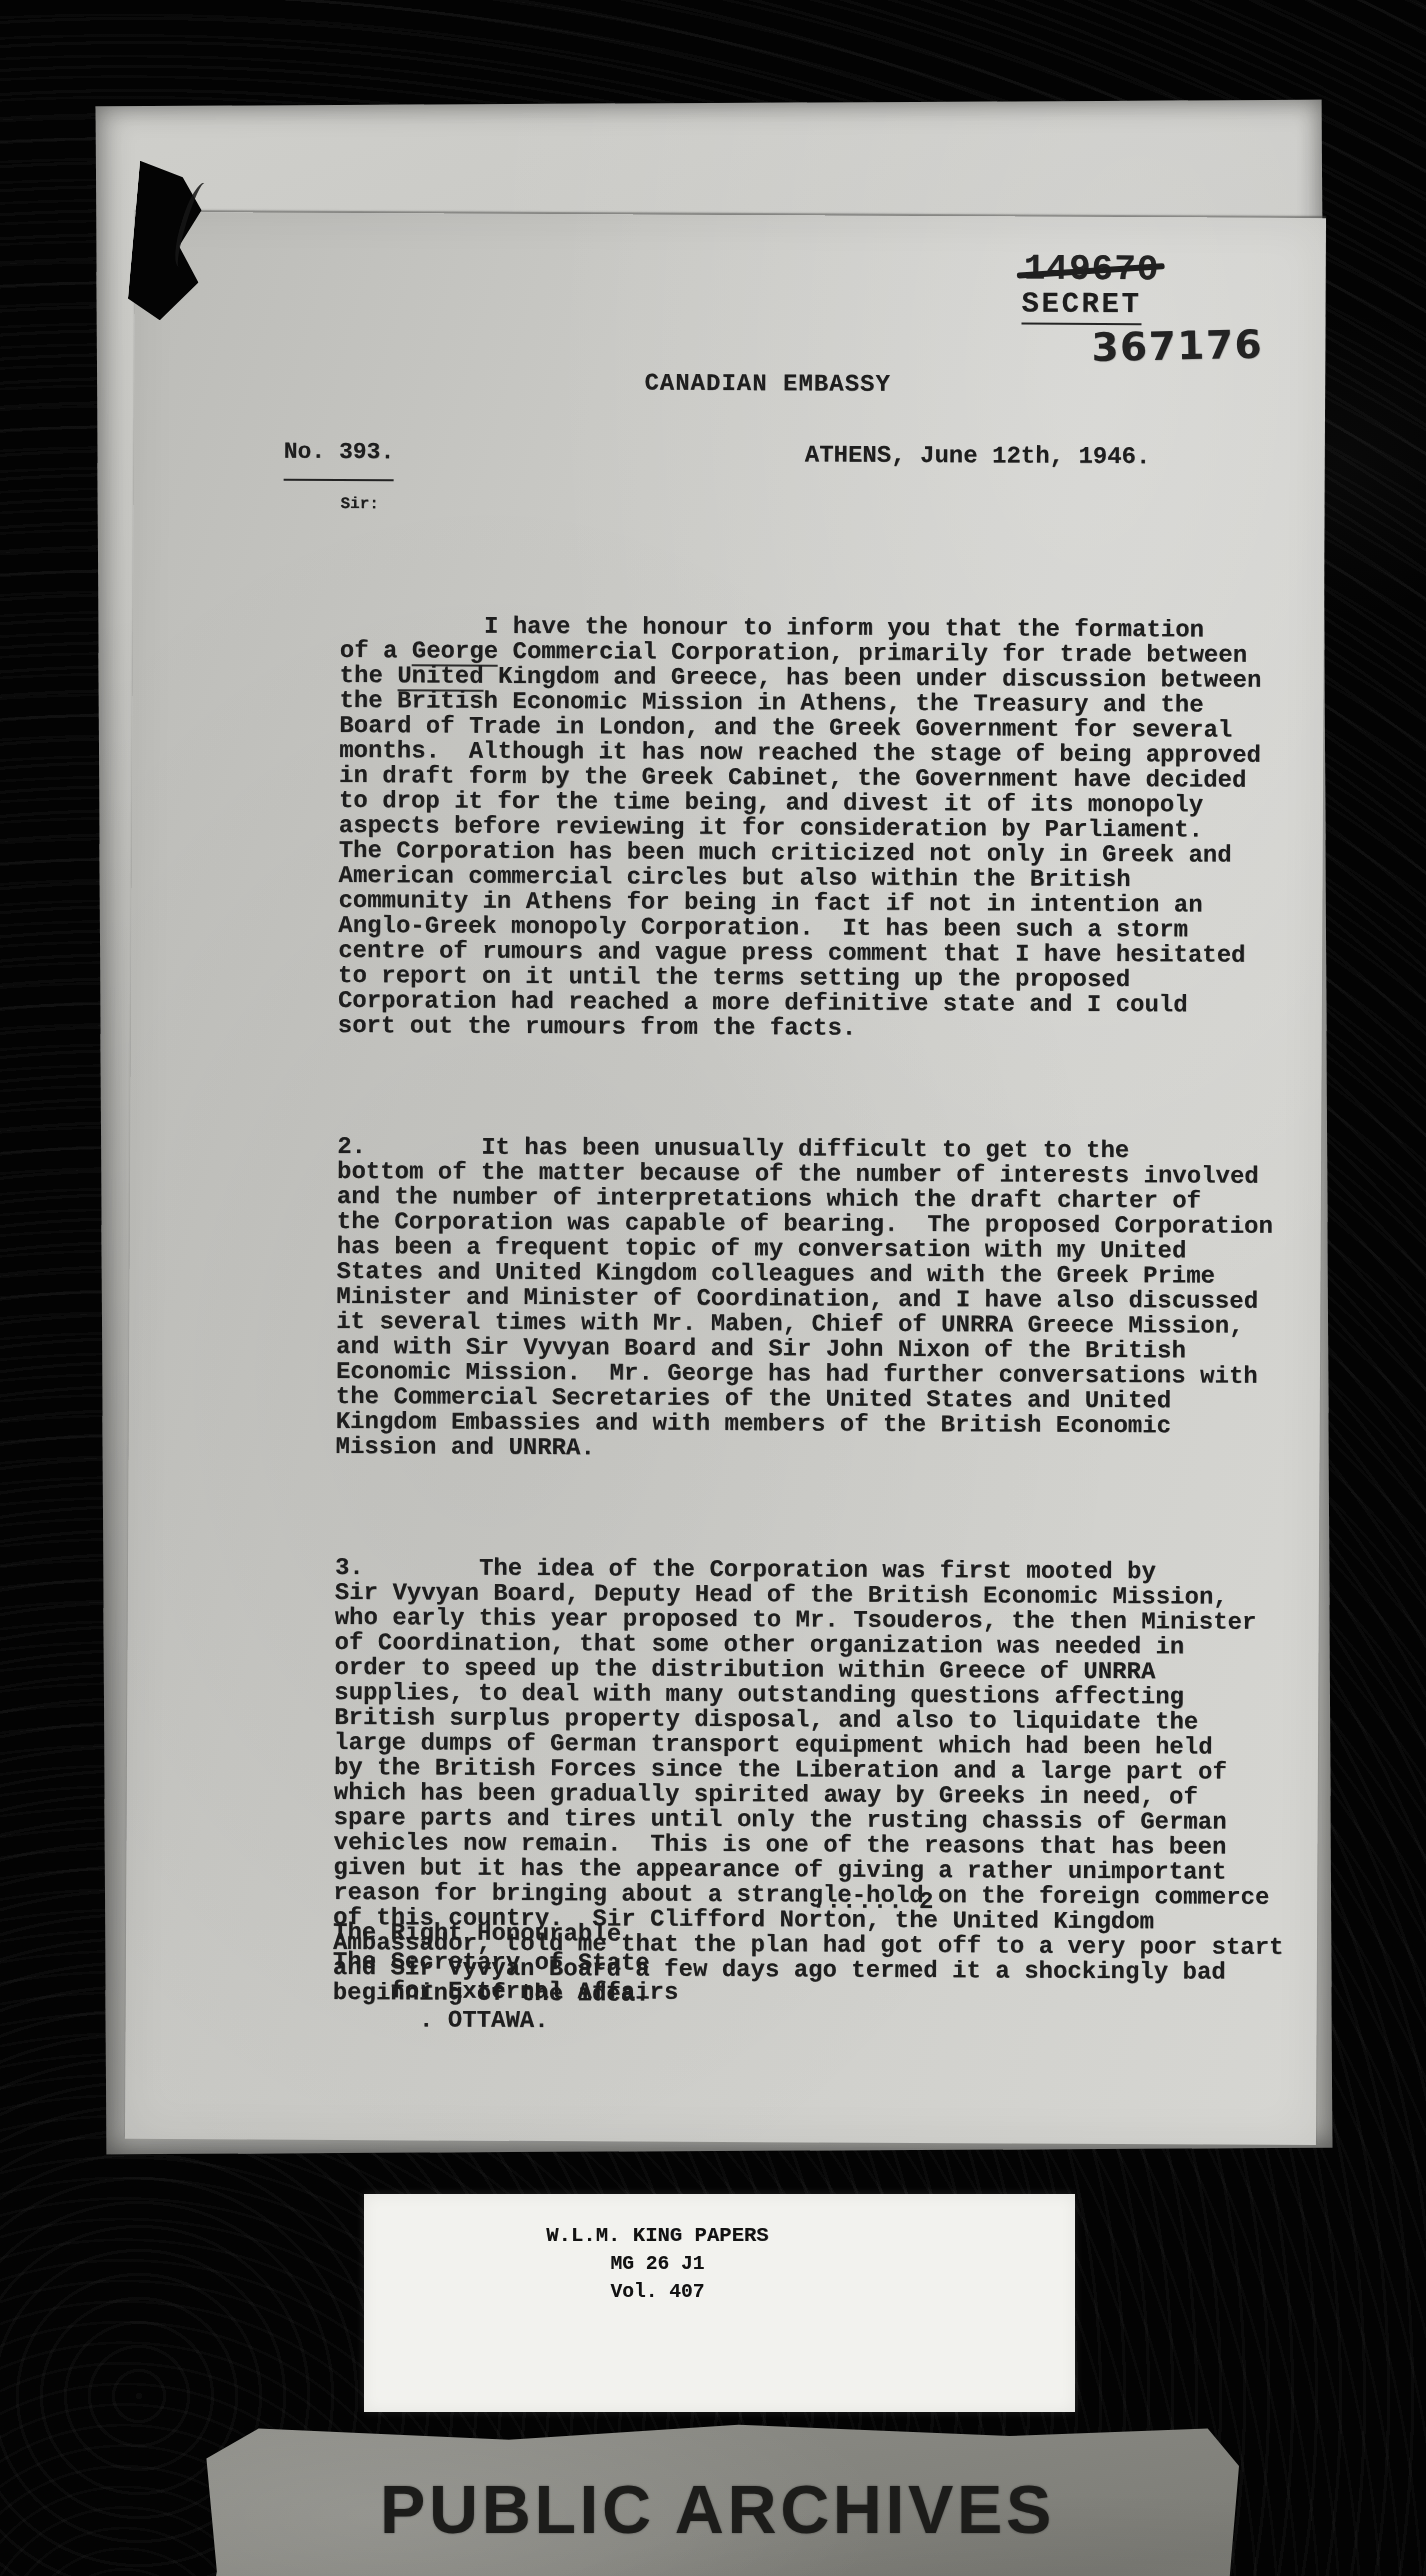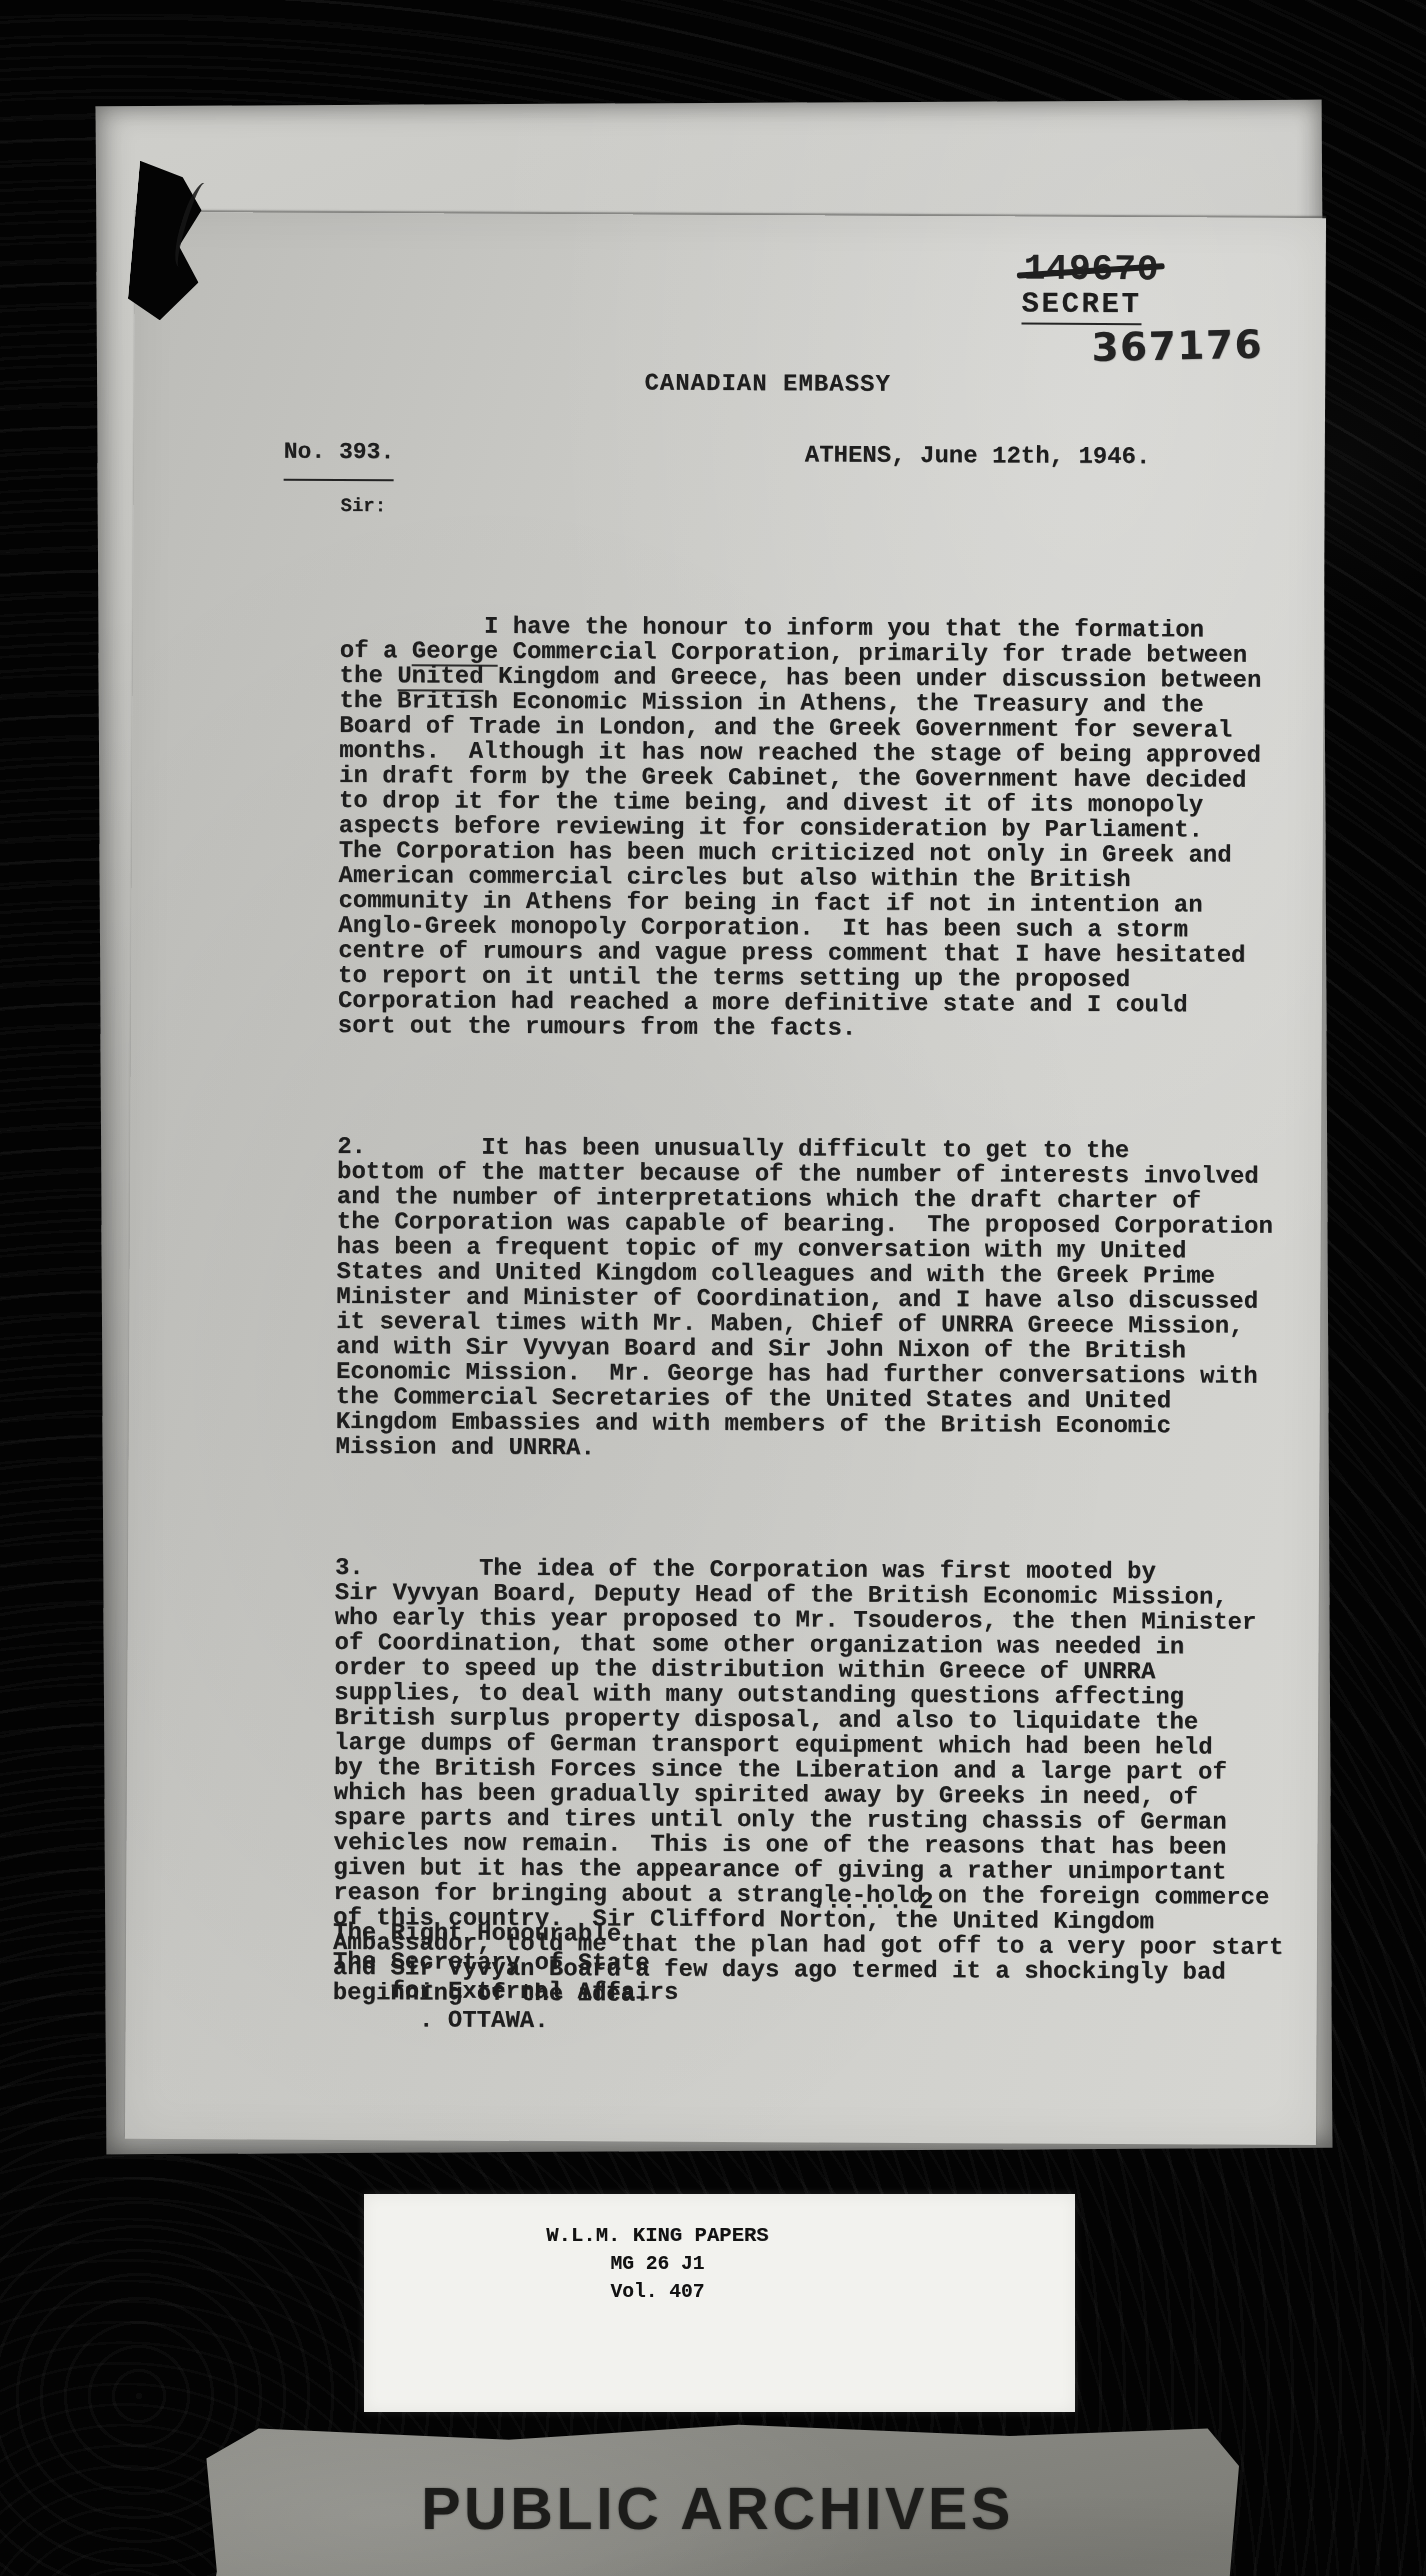--- a/index.html
+++ b/index.html
@@ -86,21 +86,21 @@
   .despatch-no{
     position:absolute; left:150px; top:226px;
     font-size:23px; border-bottom:2.1px solid #232323; padding-bottom:14px;
   }
   .dateline{
     position:absolute; left:671px; top:226px;
     font-size:24px;
   }
   .salutation{
     position:absolute; left:207px; top:282px;
-    font-size:19px;
+    font-size:16px;
   }
   .letter-body{
     position:absolute; left:207px; top:350px; width:997px;
     font-size:24px; line-height:25px; white-space:pre-wrap;
   }
   .para{ margin:0 0 46px 0; }
   .pen-underline{ border-bottom:2.6px solid #2b2b2b; }
   .continuation{
     position:absolute; left:685px; top:1672px;
     font-size:24px; letter-spacing:1px;
@@ -135,21 +135,21 @@
       linear-gradient(170deg,#8d8d87,#7d7d77 55%,#8b8b85);
     clip-path:polygon(1% 10%, 6% 2%, 30% 5%, 52% 1%, 78% 4%, 97% 2%, 100% 12%, 99% 45%, 100% 78%, 96% 97%, 70% 100%, 45% 96%, 18% 100%, 4% 95%, 0 70%, 2% 40%);
   }
   .stamp-lines{
     position:absolute; inset:0;
     display:flex; flex-direction:column; align-items:center;
     padding-top:37px;
     font-family:"Liberation Sans","DejaVu Sans",sans-serif;
     font-weight:700; color:#1c1c1a;
   }
-  .stamp-line-1{ font-size:59px; letter-spacing:3.6px; line-height:103px; text-shadow:0 0 2.1px rgba(25,25,25,.55);text-align:right; }
+  .stamp-line-1{ font-size:68px; letter-spacing:3.6px; line-height:103px; text-shadow:0 0 2.1px rgba(25,25,25,.55);text-align:right; }
   .stamp-line-2{ font-size:59px; letter-spacing:4.6px; line-height:103px; text-shadow:0 0 2.1px rgba(25,25,25,.55); }
 </style>
 </head>
 <body>
 
 <div class="film-artifacts"></div>
 
 <div class="paper-back"></div>
 
 <div class="letter-page">

